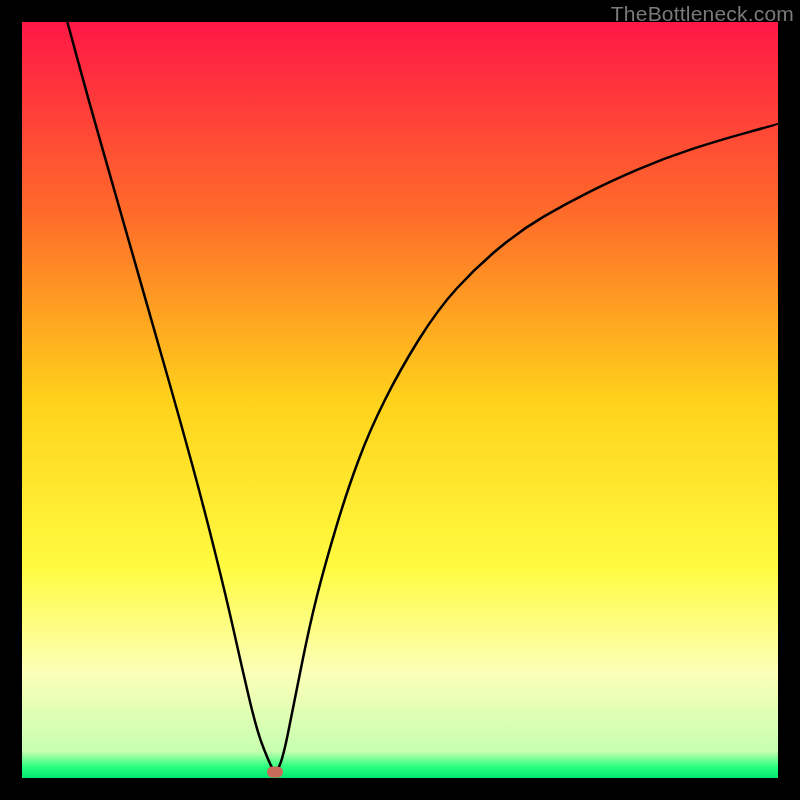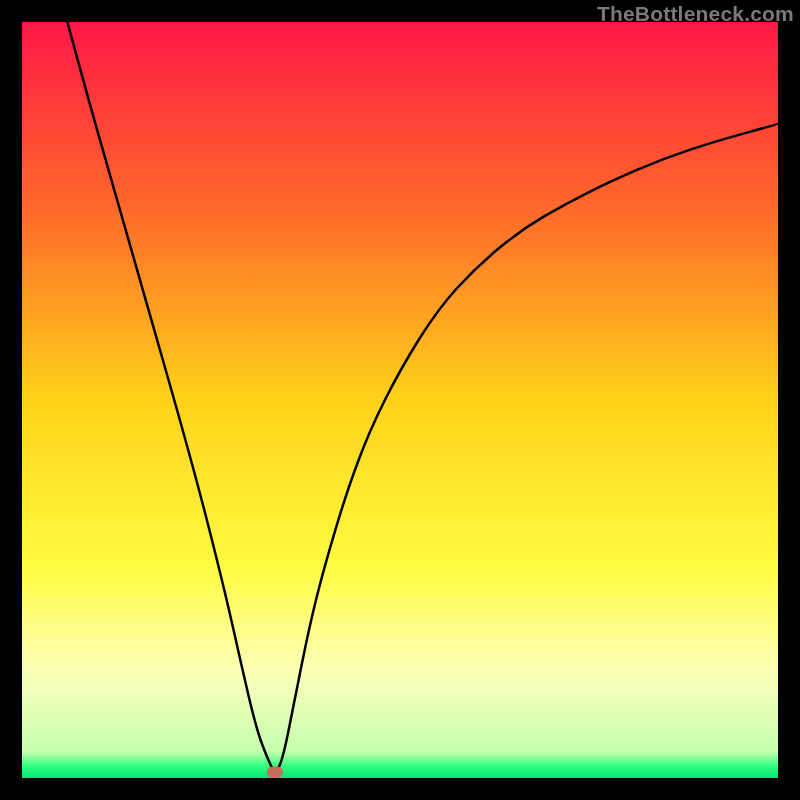--- a/index.html
+++ b/index.html
@@ -25,21 +25,21 @@
     top: 0;
     width: 756px;
     height: 756px;
   }
   .watermark {
     position: absolute;
     top: 2px;
     right: 6px;
     color: #7a7a7a;
     font-size: 21px;
-    font-weight: 700;
+    font-weight: 400;
     letter-spacing: 0.2px;
     margin-left: 25px;
   }
   .dot {
     position: absolute;
     width: 16px;
     height: 11px;
     border-radius: 6px;
     transform: translate(-50%, -50%);
   }

